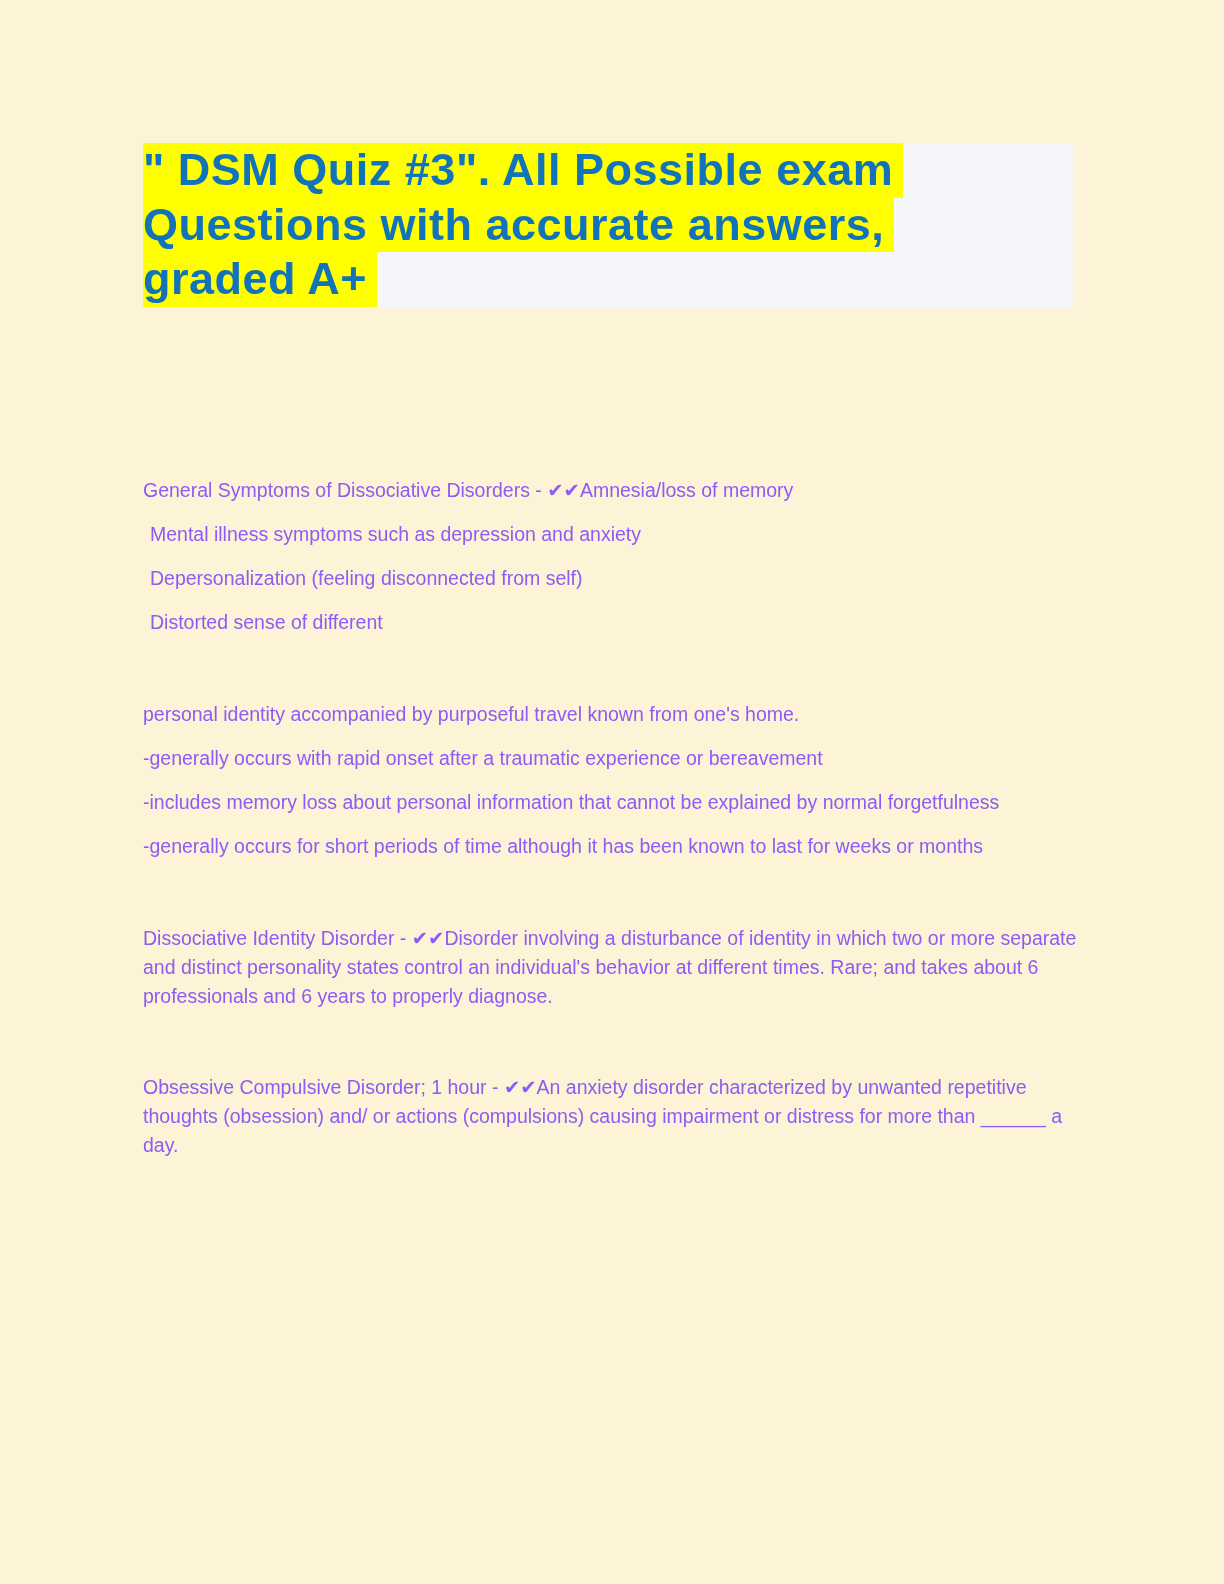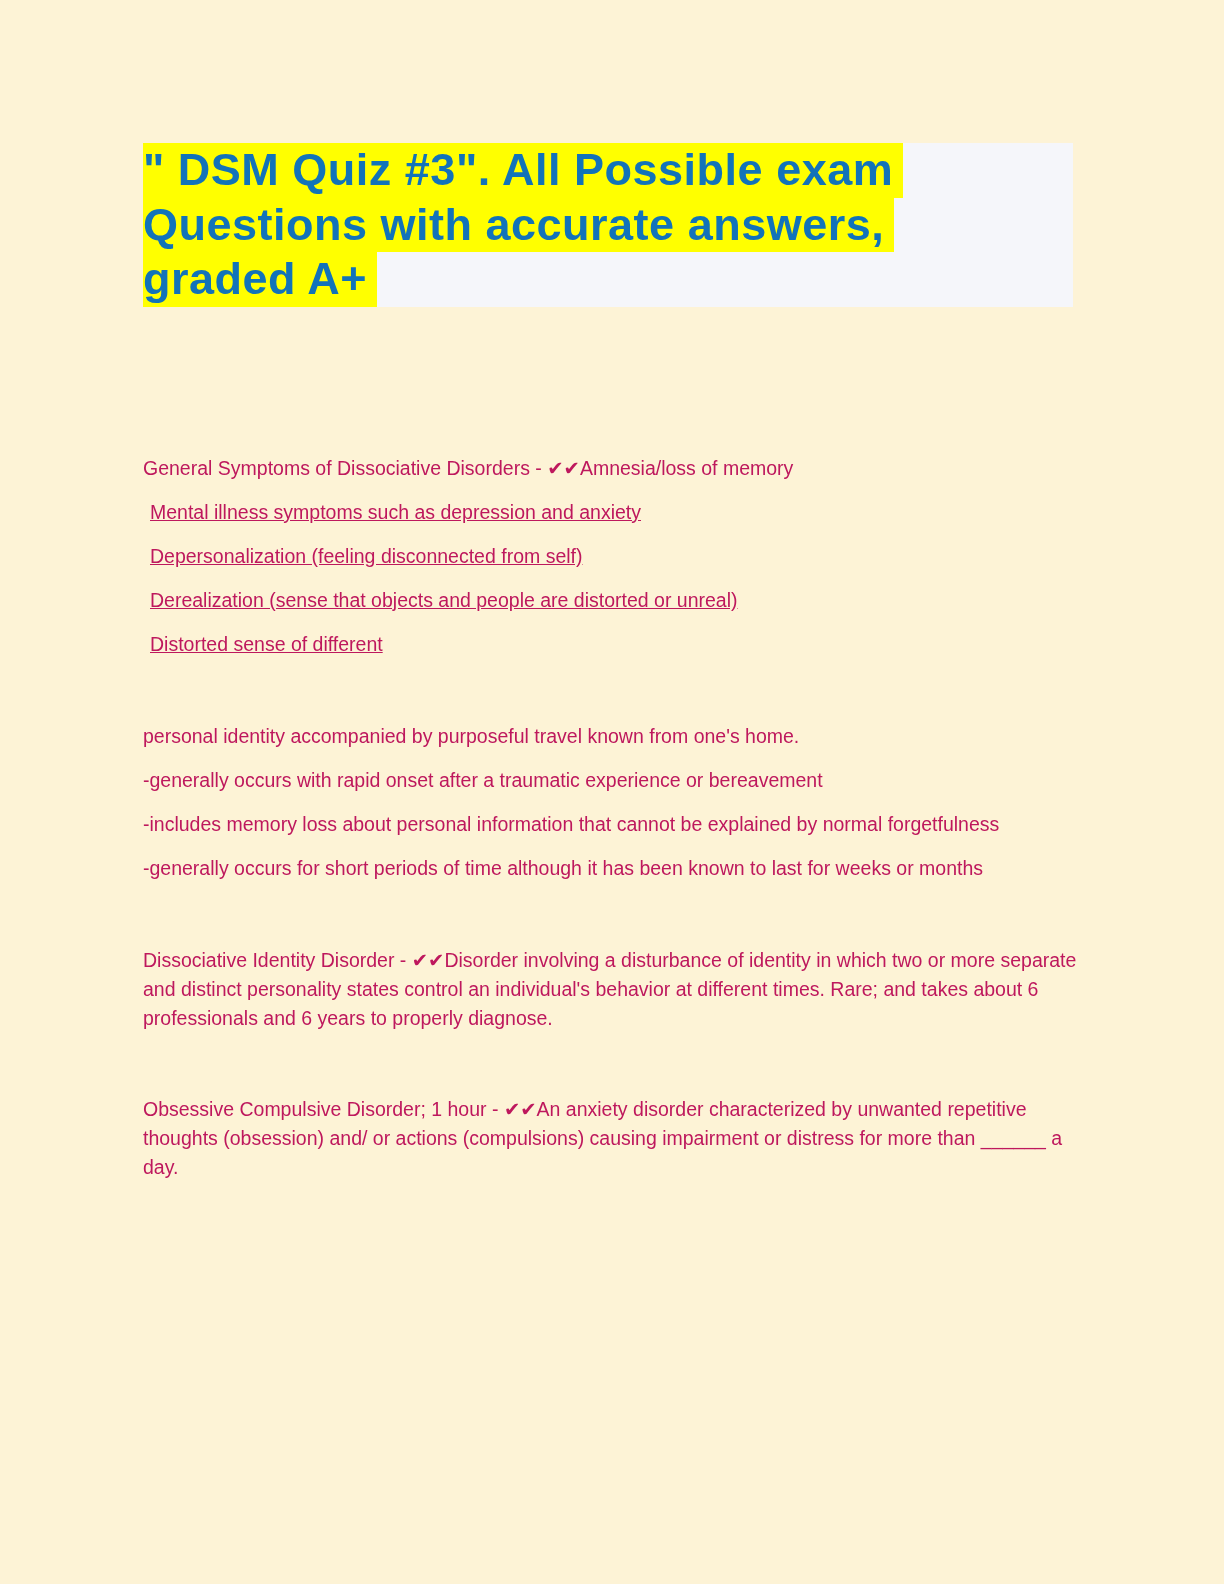--- a/index.html
+++ b/index.html
@@ -28,32 +28,31 @@
     white-space:nowrap;
   }
   .title-line .hl{
     background:#ffff00;
     padding-right:10px;
     display:inline-block;
   }
   .body-text{
     position:absolute;
     left:143px;
-    top:454px;
+    top:476px;
     width:941px;
-    color:#be185d;
+    color:#8b5cf6;
     font-size:19.5px;
     line-height:29px;
   }
   .body-text p{
     margin:0 0 15px 0;
   }
   .body-text p.ind{
     padding-left:7px;
-    text-decoration:underline;
   }
   .body-text p.sec-end{
     margin-bottom:63px;
   }
   .body-text p.para{
     margin-bottom:3px;
   }
   .body-text p.para.sec-end{
     margin-bottom:62px;
   }
@@ -66,21 +65,20 @@
   <div class="title-panel">
     <div class="title-line"><span class="hl">" DSM Quiz #3". All Possible exam</span></div>
     <div class="title-line"><span class="hl">Questions with accurate answers,</span></div>
     <div class="title-line"><span class="hl">graded A+</span></div>
   </div>
 
   <div class="body-text">
     <p class="line">General Symptoms of Dissociative Disorders - ✔✔Amnesia/loss of memory</p>
     <p class="line ind">Mental illness symptoms such as depression and anxiety</p>
     <p class="line ind">Depersonalization (feeling disconnected from self)</p>
-    <p class="line ind">Derealization (sense that objects and people are distorted or unreal)</p>
     <p class="line ind sec-end">Distorted sense of different</p>
 
     <p class="line">personal identity accompanied by purposeful travel known from one's home.</p>
     <p class="line">-generally occurs with rapid onset after a traumatic experience or bereavement</p>
     <p class="line">-includes memory loss about personal information that cannot be explained by normal forgetfulness</p>
     <p class="line sec-end">-generally occurs for short periods of time although it has been known to last for weeks or months</p>
 
     <p class="para sec-end">Dissociative Identity Disorder - ✔✔Disorder involving a disturbance of identity in which two or more separate and distinct personality states control an individual's behavior at different times. Rare; and takes about 6 professionals and 6 years to properly diagnose.</p>
 
 

